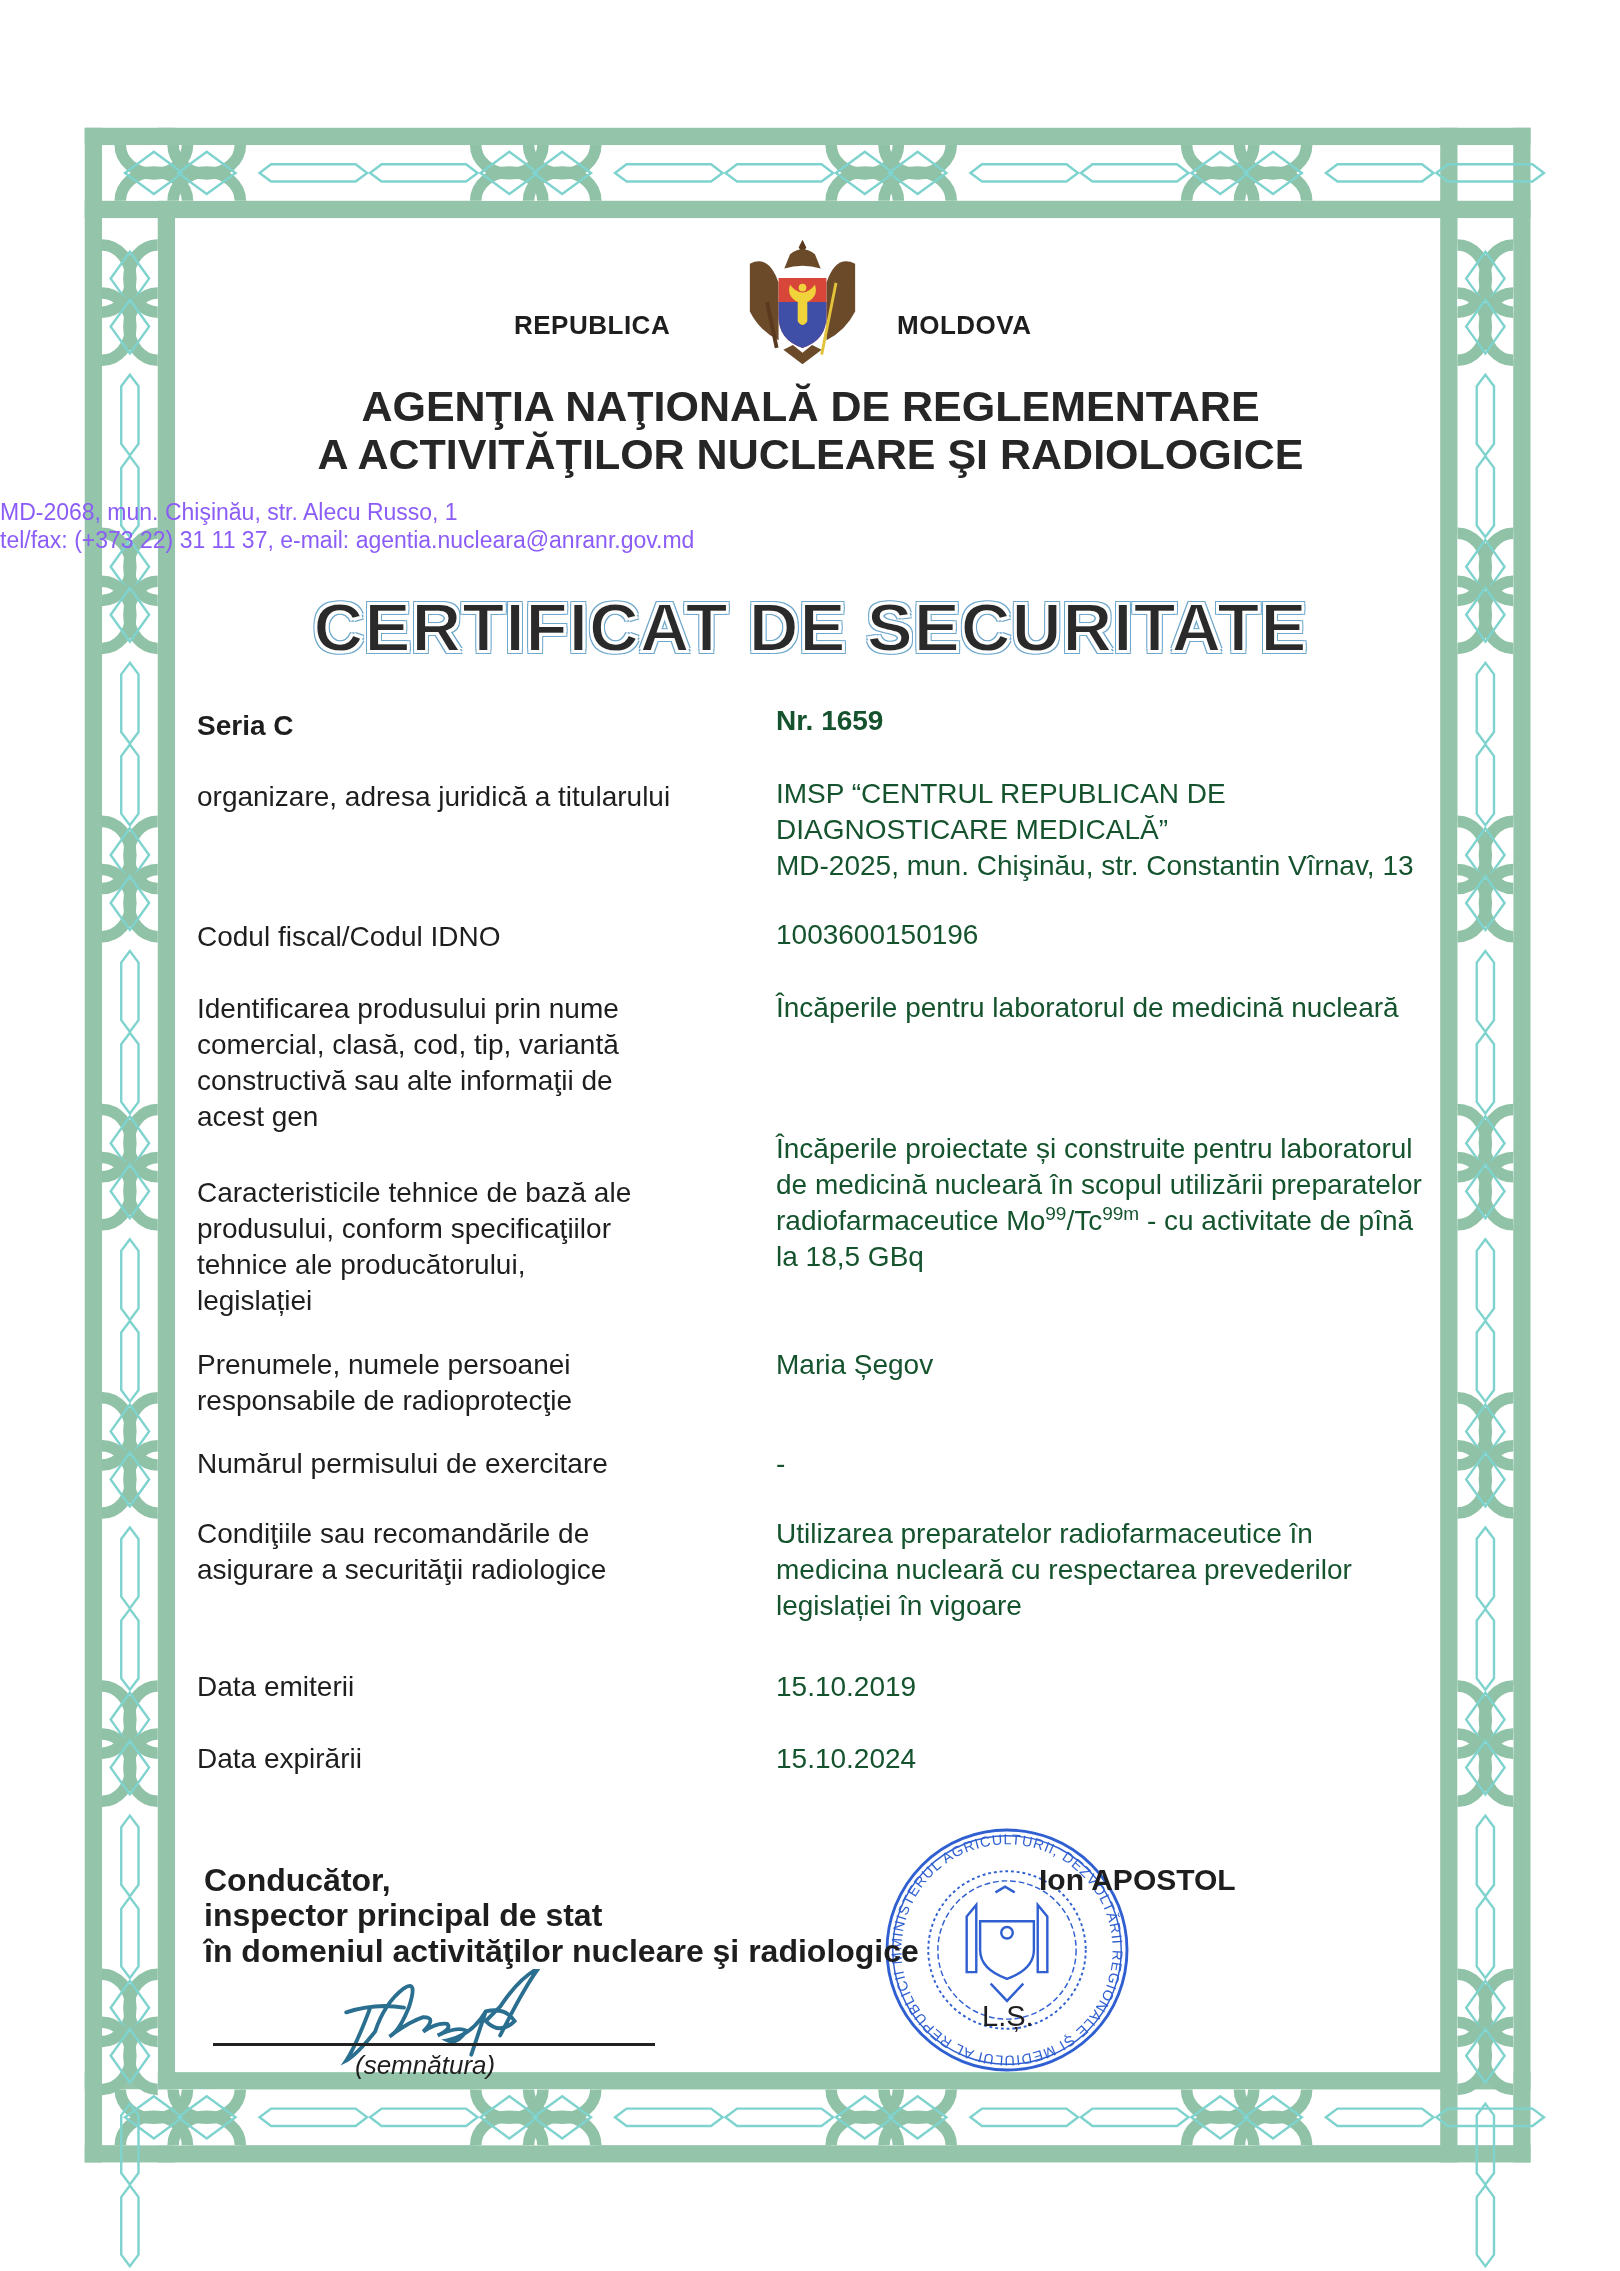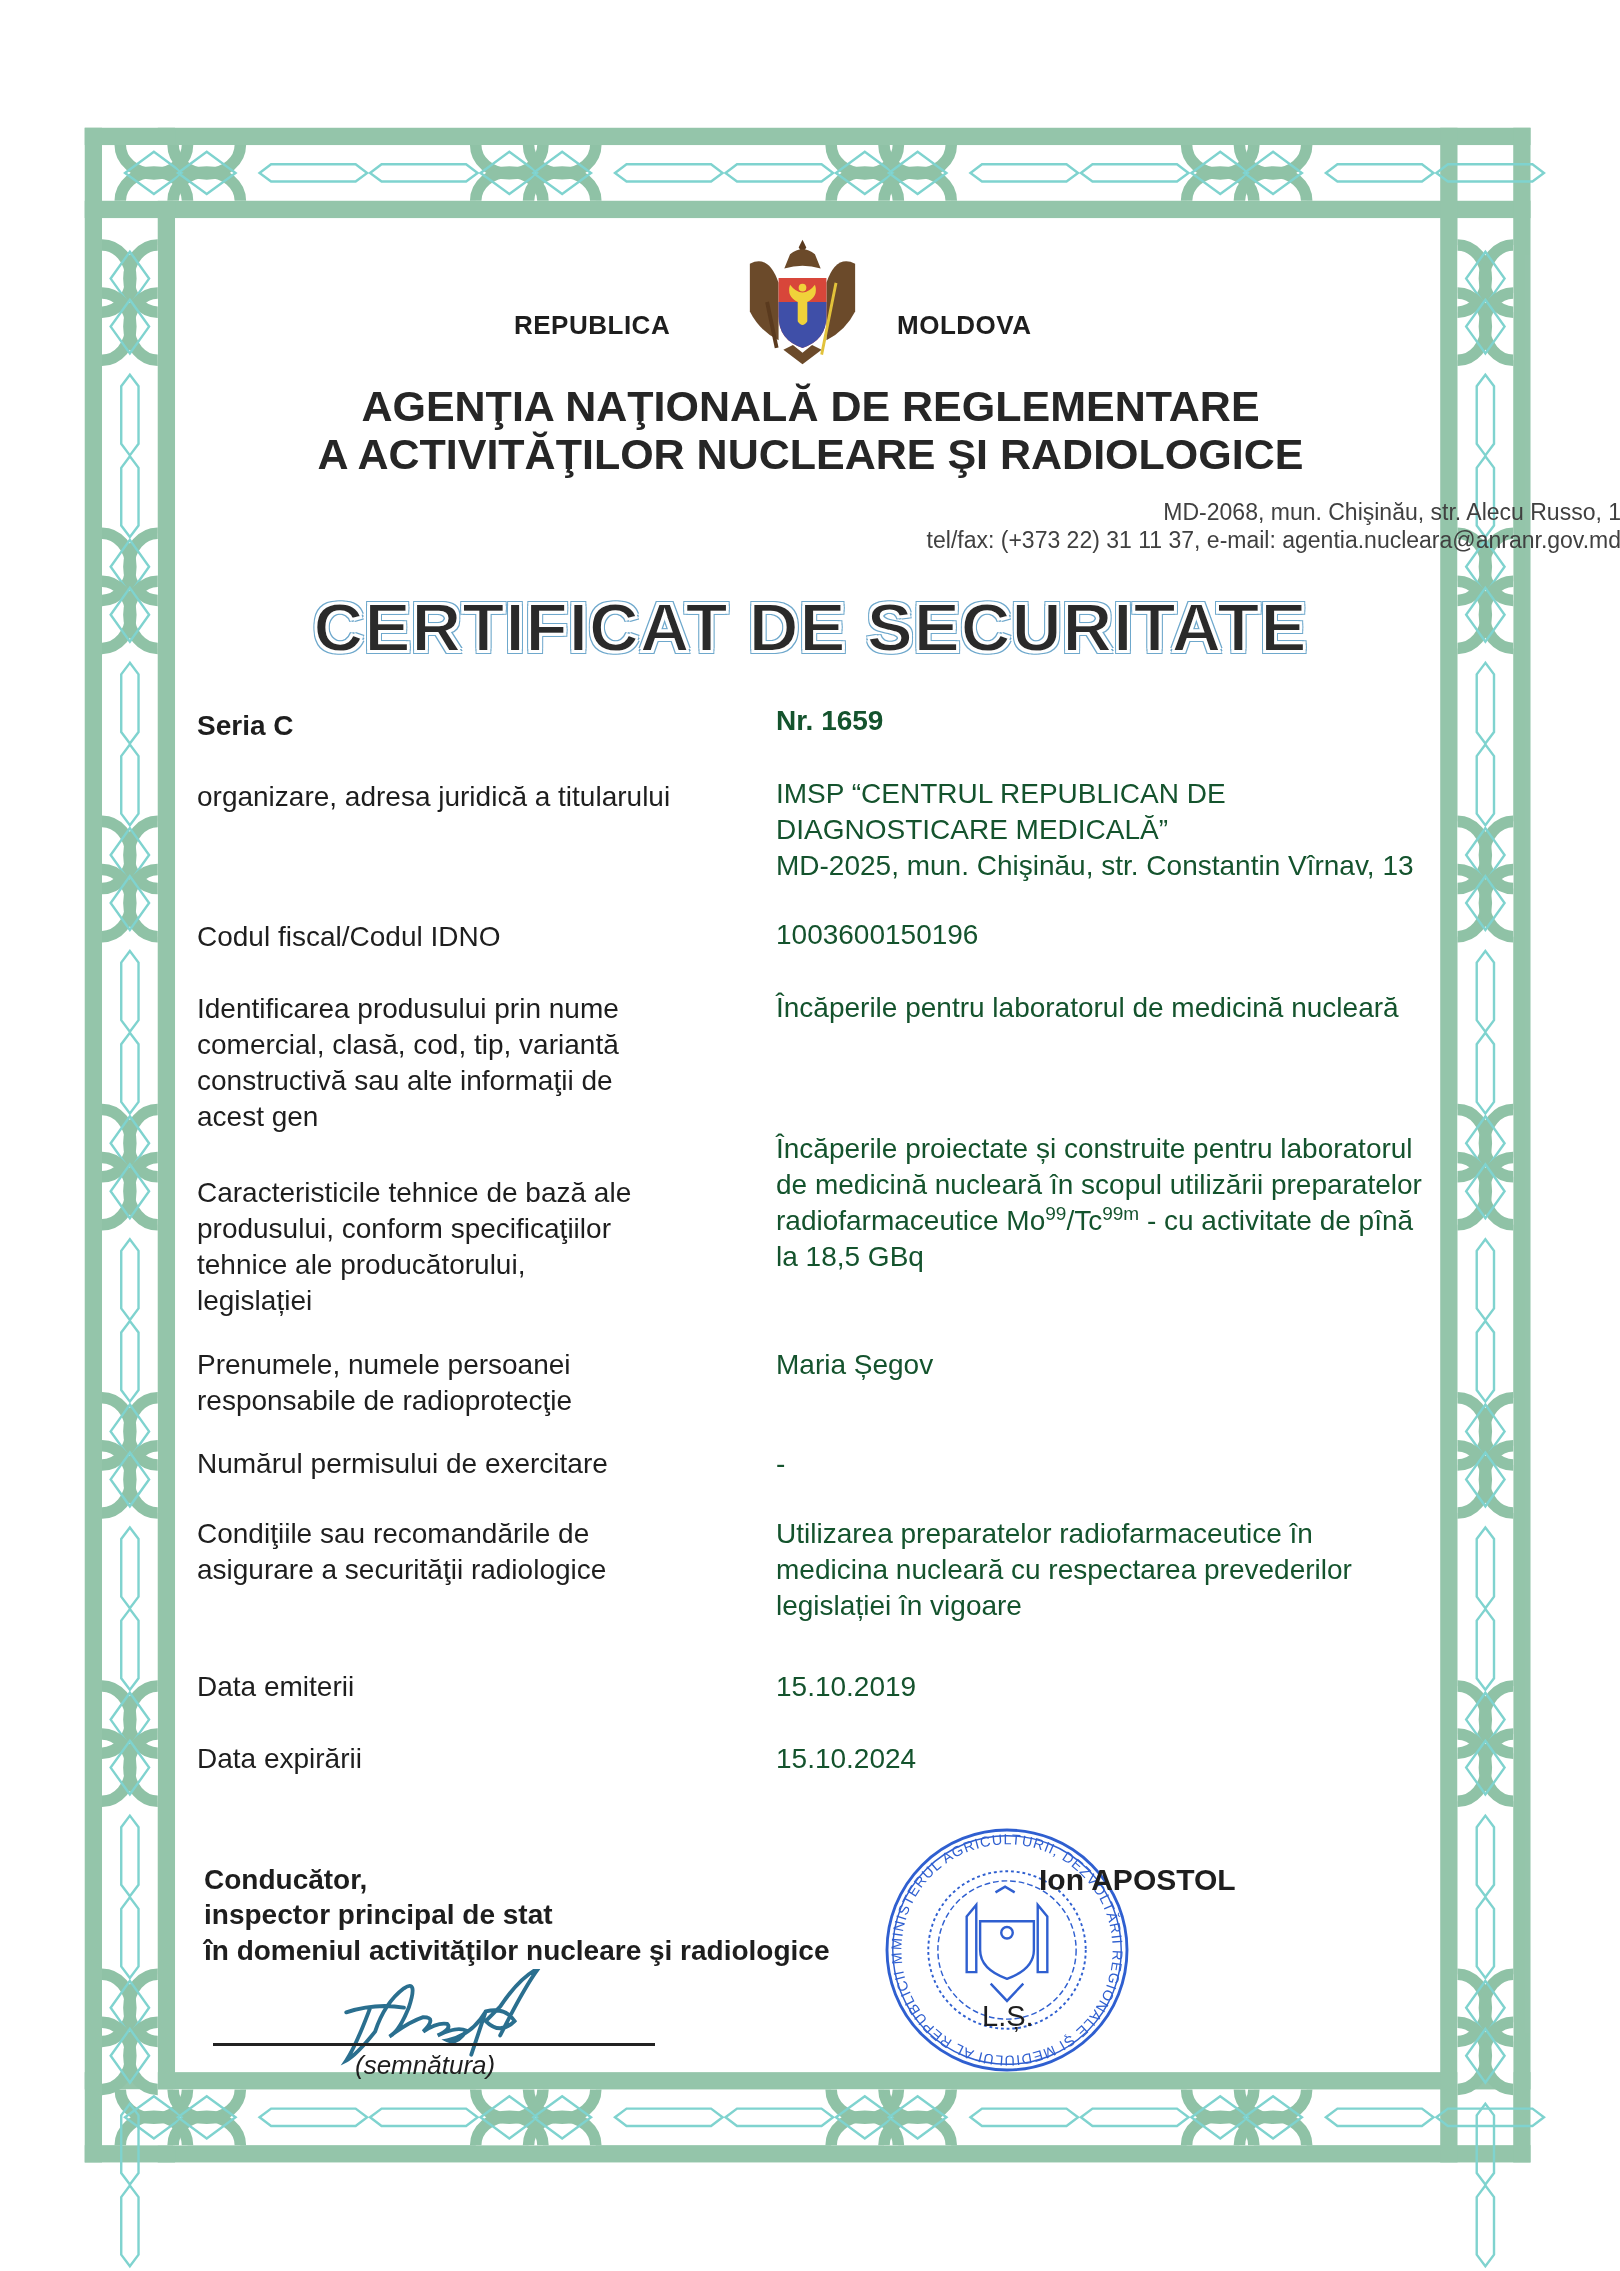--- a/index.html
+++ b/index.html
@@ -2,32 +2,32 @@
 <html><head>
 <meta charset="utf-8">
 <style>
   html, body { margin:0; padding:0; background:#ffffff; }
   body { width:1621px; height:2271px; position:relative; overflow:hidden;
          font-family:"Liberation Sans", sans-serif; color:#1e1e1e; }
   #frame { position:absolute; left:0; top:0; width:1621px; height:2271px; }
   .abs { position:absolute; }
   .hdr-word { font-weight:bold; font-size:26px; letter-spacing:0.5px;margin-top:19px; }
   .agency { left:0; width:1621px; text-align:center; font-weight:bold; font-size:43px; line-height:48px; color:#262626; }
-  .addr { left:0; width:1621px; text-align:right; font-size:23px; line-height:29px; color:#404040; }
+  .addr { left:0; width:1621px; text-align:left; font-size:23px; line-height:29px; color:#8b5cf6; }
   .cert-title { left:0; width:1621px; text-align:center; top:588px; font-family:"Liberation Sans", sans-serif;
     font-weight:bold; font-size:69px; letter-spacing:1px; color:#2a2a2a;
     -webkit-text-stroke:1.9px #ffffff;
     text-shadow: 0 0 0 #fff, 1.9px 1.9px 0 #fff, -1.9px -1.9px 0 #fff, 1.9px -1.9px 0 #fff, -1.9px 1.9px 0 #fff,
       2.9px 0 0 #6ea8cc, -2.9px 0 0 #6ea8cc, 0 2.9px 0 #6ea8cc, 0 -2.9px 0 #6ea8cc,
       2.9px 2.9px 0 #6ea8cc, -2.9px -2.9px 0 #6ea8cc, 2.9px -2.9px 0 #6ea8cc, -2.9px 2.9px 0 #6ea8cc; }
   .lbl { left:197px; width:567px; font-size:28px; line-height:36px; color:#1e1e1e; }
   .val { left:776px; width:749px; font-size:28px; line-height:36px; color:#14532d; }
   .bold { font-weight:bold; }
   sup { font-size:19px; line-height:0; }
-  .footer-txt { left:204px; font-weight:bold; font-size:28px; line-height:36px; color:#1e1e1e; }
+  .footer-txt { left:204px; font-weight:bold; font-size:32px; line-height:36px; color:#1e1e1e; }
   .sig-line { left:213px; top:2043px; width:442px; height:2.9px; background:#222; }
   .sig-cap { left:355px; top:2050px; font-style:italic; font-size:26px; }
   .name { left:1039px; top:1863px; font-weight:bold; font-size:30px; }
   .ls { left:982px; top:2000px; font-size:29px; }
 </style>
 </head>
 <body>
 
 <svg id="frame" viewBox="0 0 1687 2364" xmlns="http://www.w3.org/2000/svg">
   <defs>

